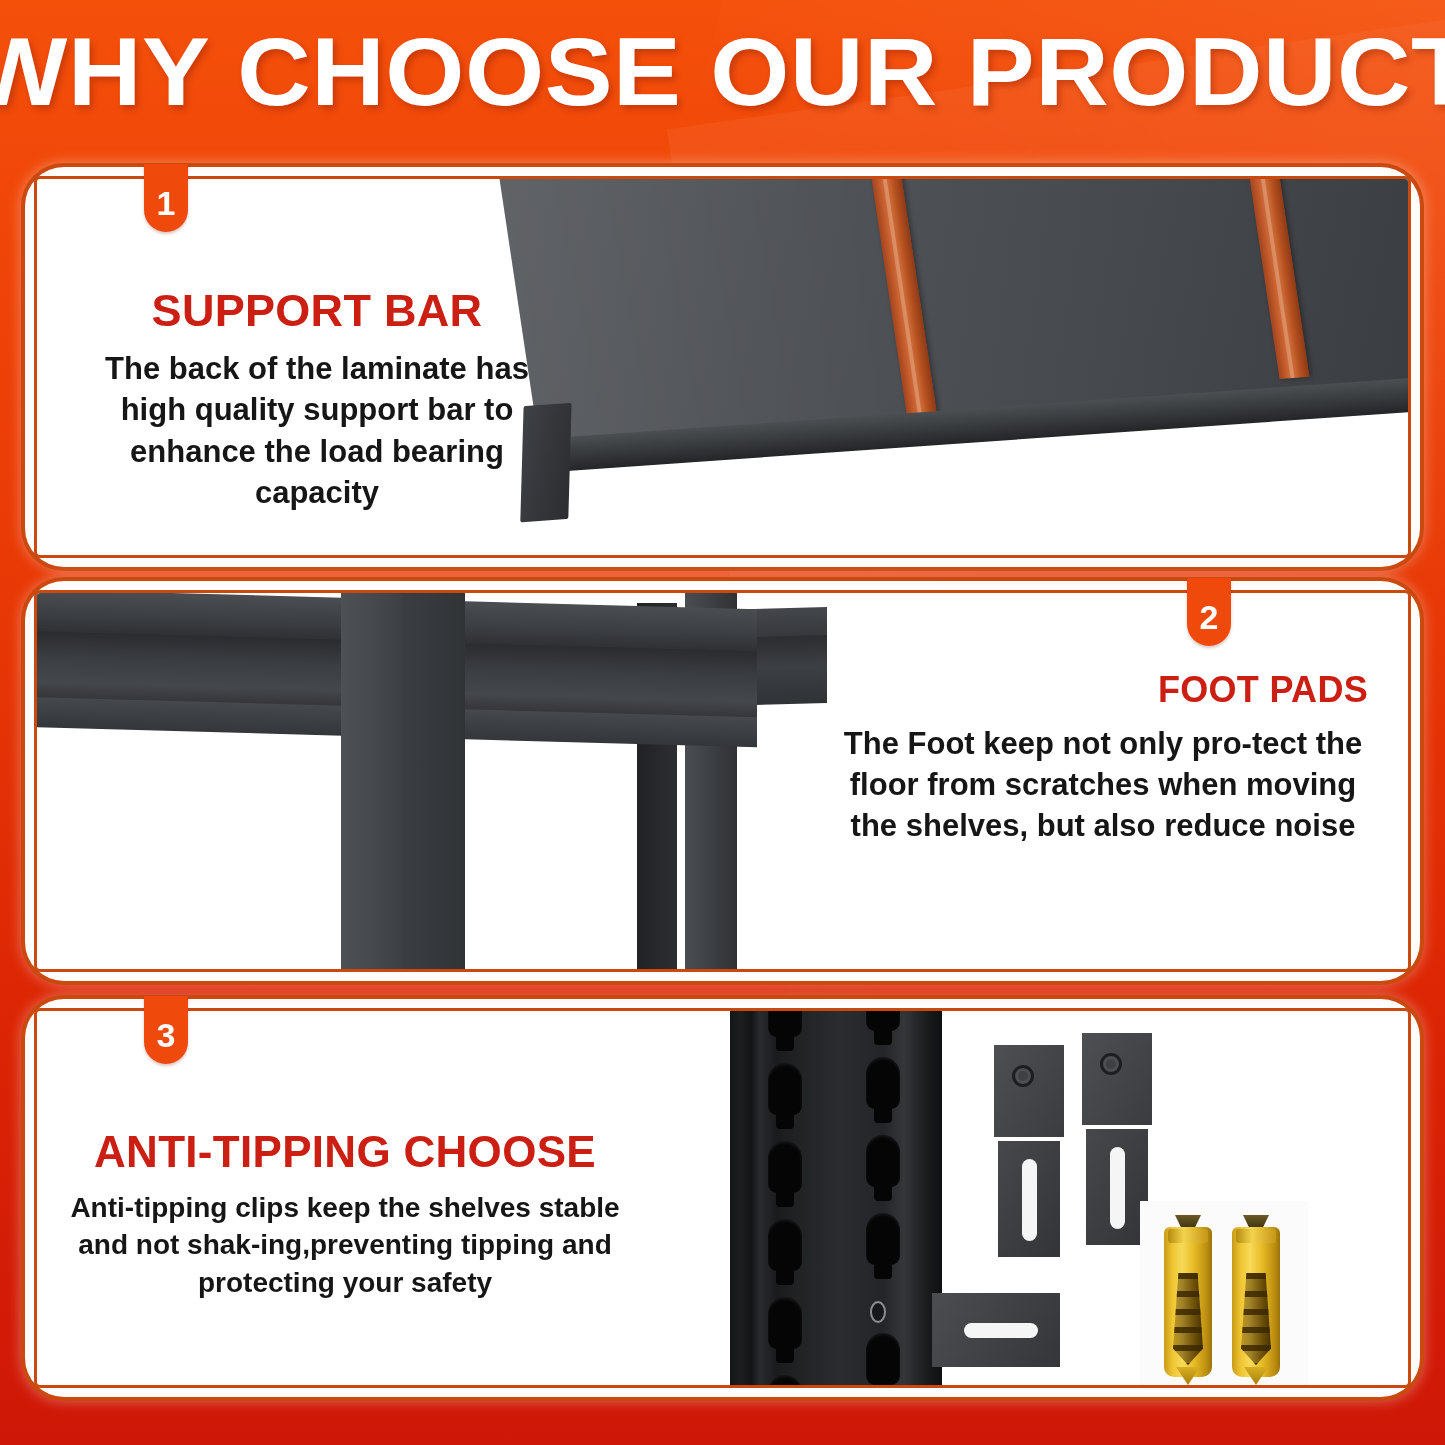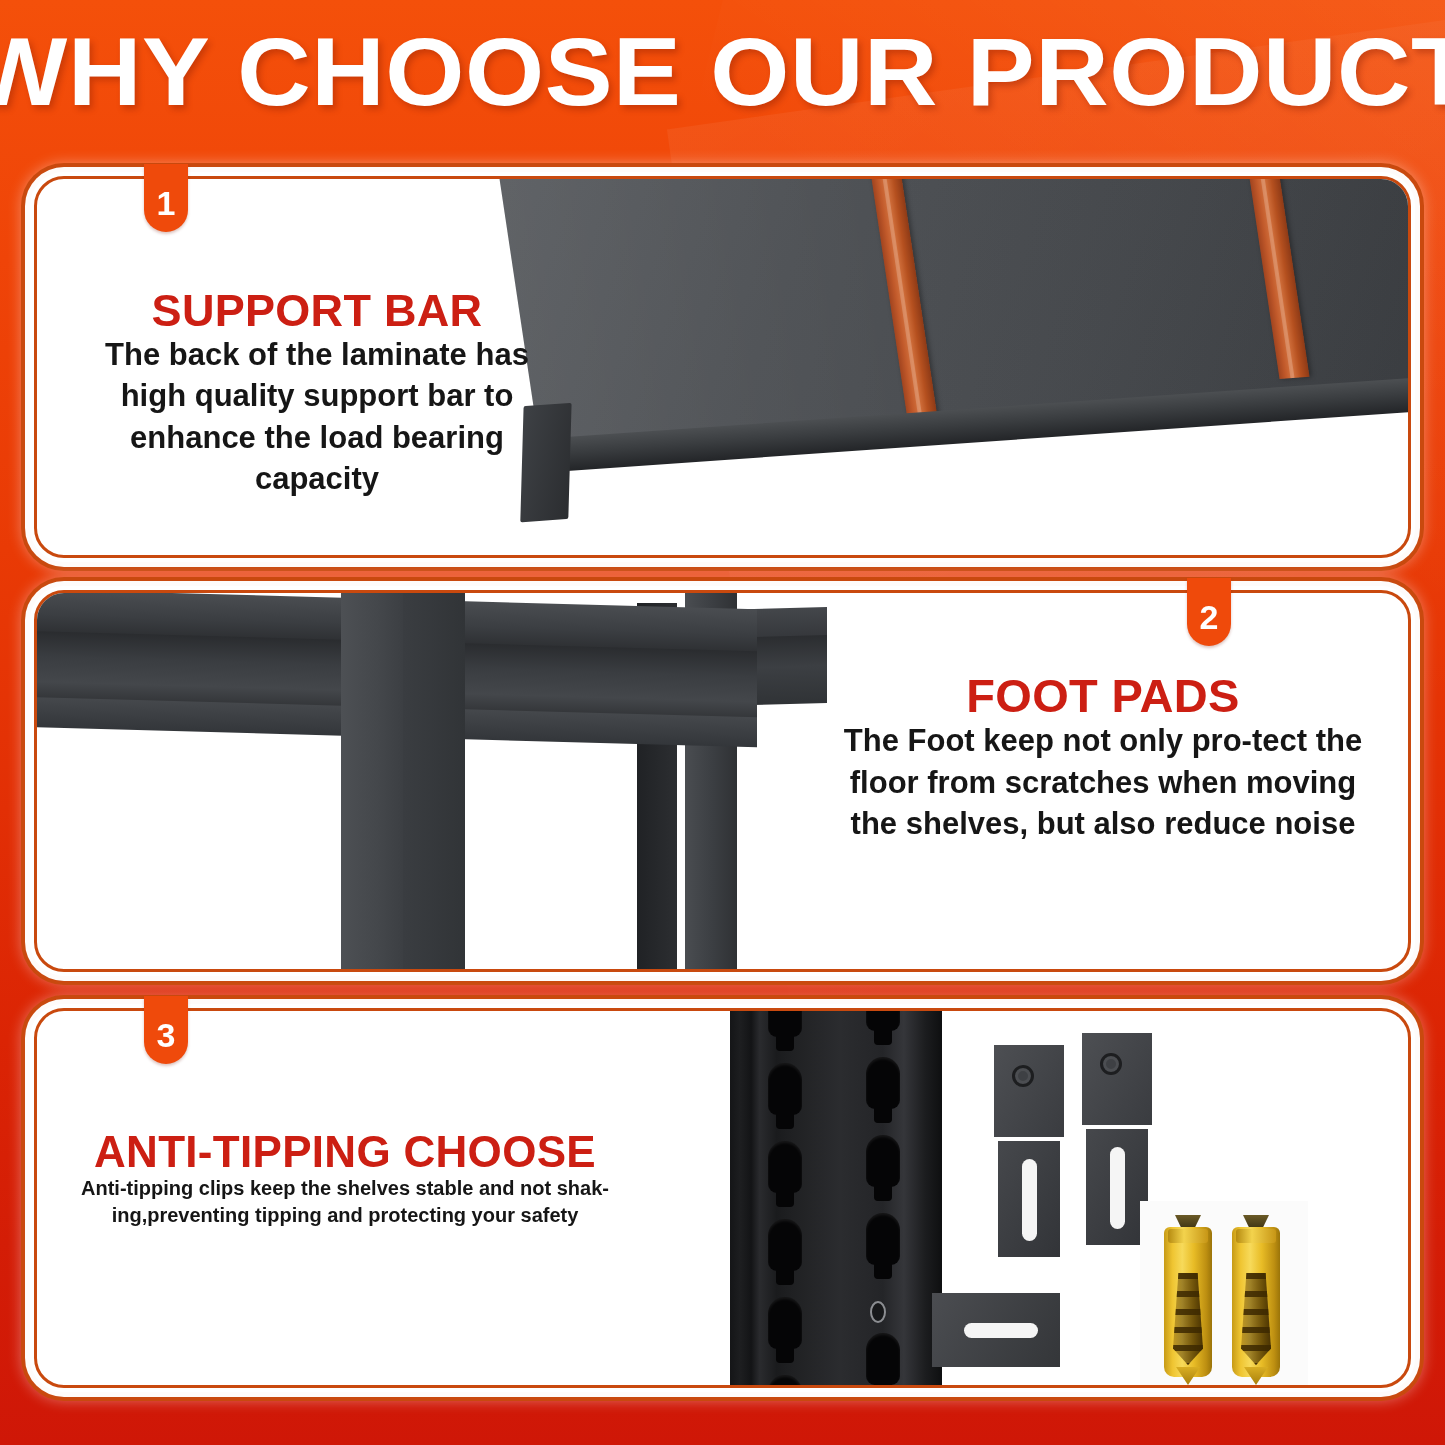--- a/index.html
+++ b/index.html
@@ -65,21 +65,21 @@
     border-radius: 34px;
     border: 4px solid #ffffff;
     box-shadow: 0 0 0 5px rgba(255,255,255,0.98),
                 0 0 0 9px #c9490e,
                 0 0 14px 9px rgba(255,255,255,0.35);
     overflow: visible;
   }
   .card-inner {
     position: absolute;
     inset: 0;
-    border-radius: 30px;
+    border-radius: 6px;
     border: 3px solid #c9490e;
     overflow: hidden;
     background: #fff;
   }
 
   #card1 { left: 30px;  top: 172px;  width: 1385px; height: 390px; }
   #card2 { left: 30px;  top: 586px;  width: 1385px; height: 390px; }
   #card3 { left: 30px;  top: 1004px; width: 1385px; height: 388px; }
 
   
@@ -109,29 +109,30 @@
     font-size: 44px;
     letter-spacing: 0.3px;
     line-height: 1.05;
     white-space: nowrap;
   }
   .body {
     color: #161616;
     font-weight: 700;
     font-size: 31px;
     line-height: 1.33;
+    margin-top: 14px;
   }
 
   #t1 { left: 45px; top: 108px; width: 470px; text-align: center; }
   #t1 .head { font-size: 45px; }
   #t2 { right: 40px; top: 78px; width: 530px; text-align: center; }
-  #t2 .head { font-size: 47px; }
+  #t2 .head { font-size: 36px; text-align: right; }
   #t3 { left: 28px; top: 118px; width: 560px; text-align: center; }
   #t3 .head { font-size: 44px; }
-  #t3 .body { font-size: 20px; }
+  #t3 .body { font-size: 28px; }
 
   
   .art1 {
     position: absolute;
     left: 455px; top: 0; right: 0; bottom: 0;
     overflow: hidden;
   }
   .shelf-wrap {
     position: absolute;
     left: 30px; top: -96px;

